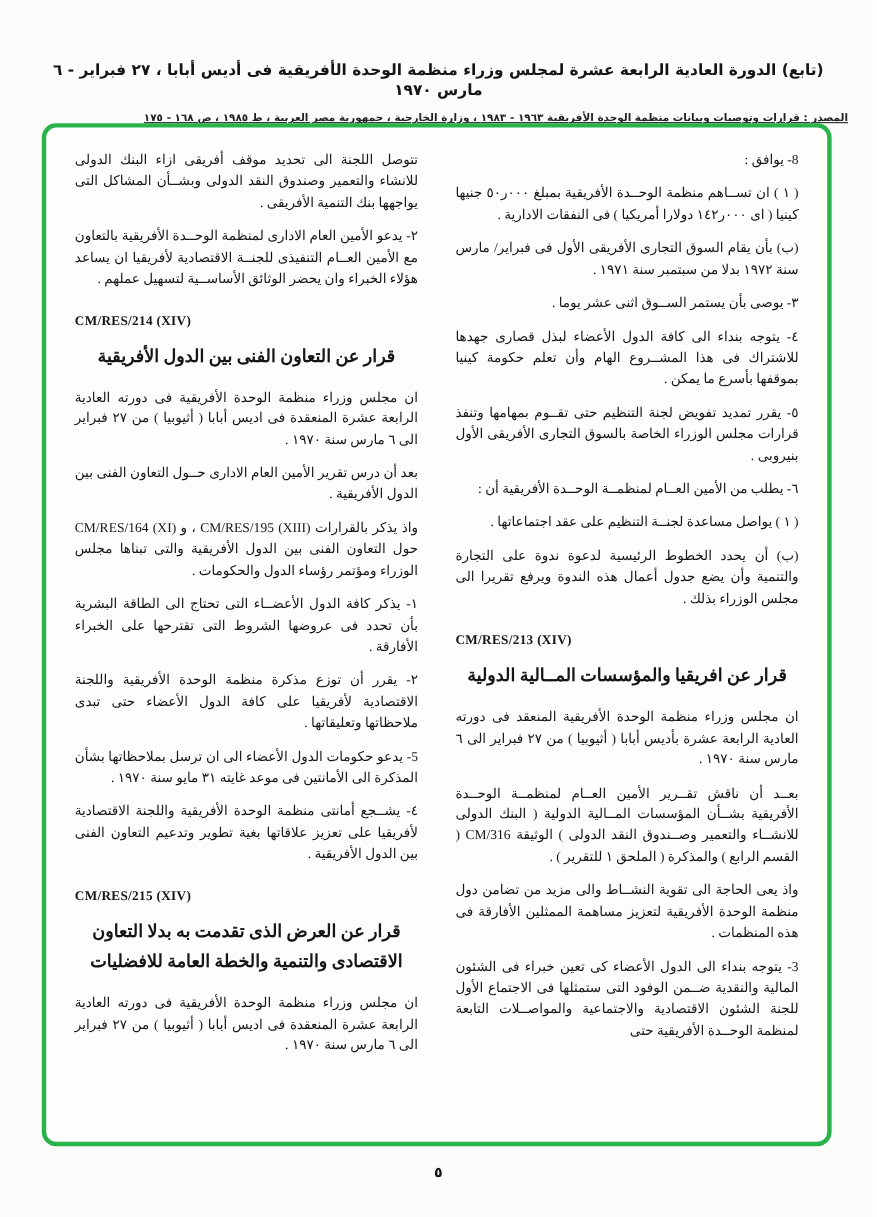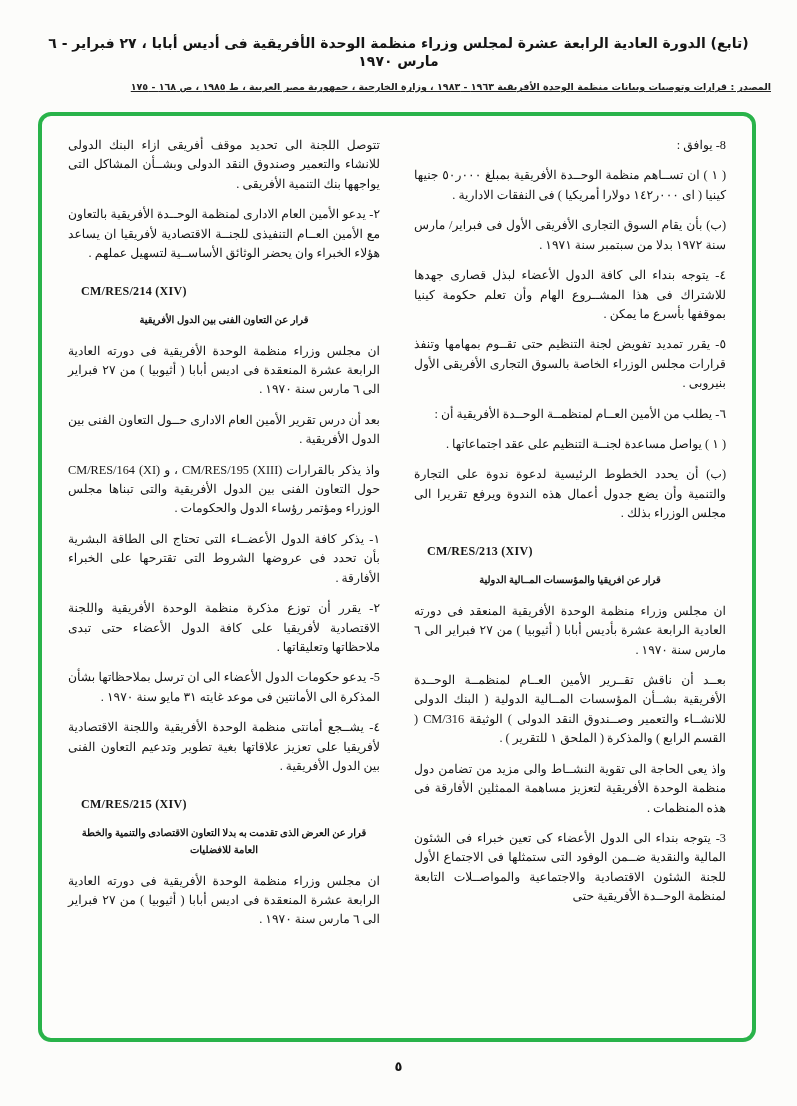--- a/index.html
+++ b/index.html
@@ -21,20 +21,21 @@
     right: 26px;
     left: 26px;
     direction: rtl;
   }
   .header-line1 {
     font-size: 14px;
     font-weight: bold;
     text-align: center;
     letter-spacing: 0.2px;
     line-height: 1.3;
+    margin-top: 21px;
   }
   .header-line2 {
     font-size: 9.5px;
     font-weight: bold;
     text-align: right;
     margin-top: 11px;
     color: #222;
     text-decoration: underline;
   }
   .frame {
@@ -66,26 +67,26 @@
     font-size: 12.3px;
     line-height: 1.58;
     text-align: justify;
     margin: 0 0 11px 0;
   }
   .code {
     direction: ltr;
     text-align: left;
     font-weight: bold;
     font-size: 12px;
-    margin: 20px 0 12px 13px;
+    margin: 20px 0 12px 0;
     letter-spacing: 0.3px;
   }
   .heading {
     direction: rtl;
-    font-size: 10px;
+    font-size: 16px;
     font-weight: bold;
     text-align: center;
     margin: 2px 6px 14px 6px;
     line-height: 1.7;
   }
   .page-number {
     position: absolute;
     bottom: 32px;
     left: 0;
     right: 0;
@@ -102,20 +103,21 @@
   <div class="header-line2">المصدر : قرارات وتوصيات وبيانات منظمة الوحدة الأفريقية ١٩٦٣ - ١٩٨٣ ، وزارة الخارجية ، جمهورية مصر العربية ، ط ١٩٨٥ ، ص ١٦٨ - ١٧٥</div>
 </div>
 
 <div class="frame">
   <div class="columns">
 
     <div class="column">
       <p class="para">8- يوافق :</p>
       <p class="para">( ١ ) ان تســاهم منظمة الوحــدة الأفريقية بمبلغ ٠٠٠ر٥٠ جنيها كينيا ( اى ٠٠٠ر١٤٢ دولارا أمريكيا ) فى النفقات الادارية .</p>
       <p class="para">(ب) بأن يقام السوق التجارى الأفريقى الأول فى فبراير/ مارس سنة ١٩٧٢ بدلا من سبتمبر سنة ١٩٧١ .</p>
+      <p class="para">٣- يوصى بأن يستمر الســوق اثنى عشر يوما .</p>
       <p class="para">٤- يتوجه بنداء الى كافة الدول الأعضاء لبذل قصارى جهدها للاشتراك فى هذا المشــروع الهام وأن تعلم حكومة كينيا بموقفها بأسرع ما يمكن .</p>
       <p class="para">٥- يقرر تمديد تفويض لجنة التنظيم حتى تقــوم بمهامها وتنفذ قرارات مجلس الوزراء الخاصة بالسوق التجارى الأفريقى الأول بنيروبى .</p>
       <p class="para">٦- يطلب من الأمين العــام لمنظمــة الوحــدة الأفريقية أن :</p>
       <p class="para">( ١ ) يواصل مساعدة لجنــة التنظيم على عقد اجتماعاتها .</p>
       <p class="para">(ب) أن يحدد الخطوط الرئيسية لدعوة ندوة على التجارة والتنمية وأن يضع جدول أعمال هذه الندوة ويرفع تقريرا الى مجلس الوزراء بذلك .</p>
       <div class="code">CM/RES/213 (XIV)</div>
       <h3 class="heading">قرار عن افريقيا والمؤسسات المــالية الدولية</h3>
       <p class="para">ان مجلس وزراء منظمة الوحدة الأفريقية المنعقد فى دورته العادية الرابعة عشرة بأديس أبابا ( أثيوبيا ) من ٢٧ فبراير الى ٦ مارس سنة ١٩٧٠ .</p>
       <p class="para">بعــد أن ناقش تقــرير الأمين العــام لمنظمــة الوحــدة الأفريقية بشــأن المؤسسات المــالية الدولية ( البنك الدولى للانشــاء والتعمير وصــندوق النقد الدولى ) الوثيقة CM/316 ( القسم الرابع ) والمذكرة ( الملحق ١ للتقرير ) .</p>
       <p class="para">واذ يعى الحاجة الى تقوية النشــاط والى مزيد من تضامن دول منظمة الوحدة الأفريقية لتعزيز مساهمة الممثلين الأفارقة فى هذه المنظمات .</p>

